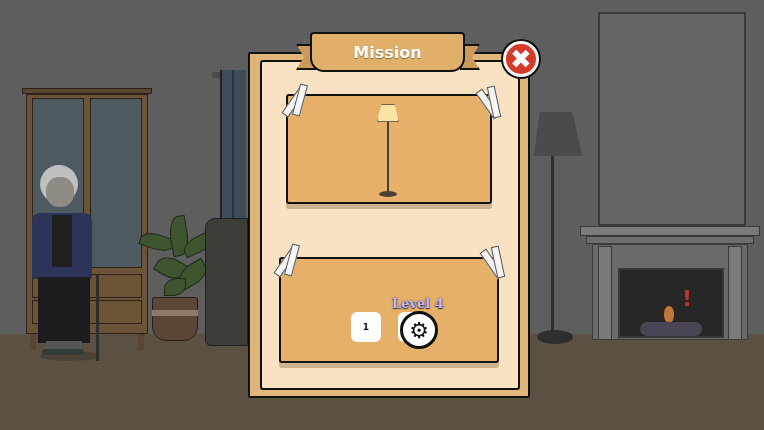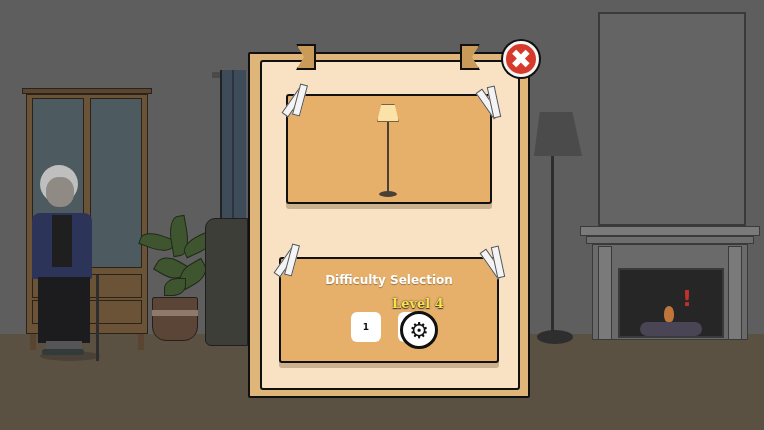--- a/index.html
+++ b/index.html
@@ -80,21 +80,21 @@
   .card-top { left: 286px; top: 94px; width: 206px; height: 110px; }
   .card-diff { left: 279px; top: 257px; width: 220px; height: 106px; }
 
   .tape { position:absolute; width: 8px; height: 32px; background:#f4f4f4; border:1px solid #555; }
 
   .lamp-shade { left: 377px; top: 104px; width: 22px; height: 18px; background:#fbe3a8; border:1px solid #7a6040; clip-path: polygon(20% 0, 80% 0, 100% 100%, 0 100%); }
   .lamp-pole { left: 387px; top: 122px; width: 2px; height: 70px; background:#4a4038; }
   .lamp-base { left: 379px; top: 191px; width: 18px; height: 6px; background:#4a4038; border-radius: 50%; }
 
   .diff-title { left: 279px; top: 273px; width: 220px; text-align:center; color:#fff; font: bold 12px "DejaVu Sans", sans-serif; text-shadow: 0 1px 1px rgba(0,0,0,0.35); }
-  .level-label { left: 392px; top: 296px; color:#fde047; font: bold 13px "DejaVu Serif", serif; text-shadow: 0 0 2px #333, 0 1px 1px #333; }
+  .level-label { left: 392px; top: 296px; color:#c4b5fd; font: bold 13px "DejaVu Serif", serif; text-shadow: 0 0 2px #333, 0 1px 1px #333; }
 
   .lvl-btn { left: 351px; top: 312px; width: 30px; height: 30px; background:#fff; border-radius: 6px; display:flex; align-items:center; justify-content:center; font: bold 9px "DejaVu Sans", sans-serif; color:#111; cursor:pointer; }
   .lvl-btn2 { left: 398px; top: 312px; width: 30px; height: 30px; background:#fff; border-radius: 6px; cursor:pointer; }
   .settings-btn { left: 400px; top: 311px; width: 38px; height: 38px; border-radius: 50%; background:#fff; border: 3px solid #111; display:flex; align-items:center; justify-content:center; color:#111; font-size: 22px; cursor:pointer; }
 </style>
 </head>
 <body>
 
 <div id="scene">
   <div class="wall"></div>
@@ -154,41 +154,43 @@
   <div class="abs fp-open"></div>
   <div class="abs fp-rocks"></div>
   <div class="abs fp-fire"></div>
   <div class="abs fp-alert">!</div>
 
   <div class="abs panel-outer"></div>
   <div class="abs panel-inner"></div>
 
   <div class="abs banner-tail-l"></div>
   <div class="abs banner-tail-r"></div>
+  <div class="abs banner">
+    <span>Mission</span>
+  </div>
 
   <div class="abs close-btn">
     <span>✖</span>
   </div>
 
   <div class="card card-top"></div>
   <div class="tape" style="left:290px;top:86px;transform:rotate(35deg);"></div>
   <div class="tape" style="left:296px;top:84px;transform:rotate(15deg);"></div>
   <div class="tape" style="left:484px;top:88px;transform:rotate(-35deg);"></div>
   <div class="tape" style="left:490px;top:86px;transform:rotate(-12deg);"></div>
   <div class="abs lamp-shade"></div>
   <div class="abs lamp-pole"></div>
   <div class="abs lamp-base"></div>
 
   <div class="card card-diff"></div>
   <div class="tape" style="left:282px;top:246px;transform:rotate(35deg);"></div>
   <div class="tape" style="left:288px;top:244px;transform:rotate(15deg);"></div>
   <div class="tape" style="left:488px;top:248px;transform:rotate(-35deg);"></div>
   <div class="tape" style="left:494px;top:246px;transform:rotate(-12deg);"></div>
 
-  <div class="abs diff-title">Difficulty Selection</div>
   <div class="abs level-label">Level 4</div>
 
   <div class="abs lvl-btn">
     <span>1</span>
   </div>
   <div class="abs lvl-btn2"></div>
   <div class="abs settings-btn">
     <span>⚙</span>
   </div>
 

